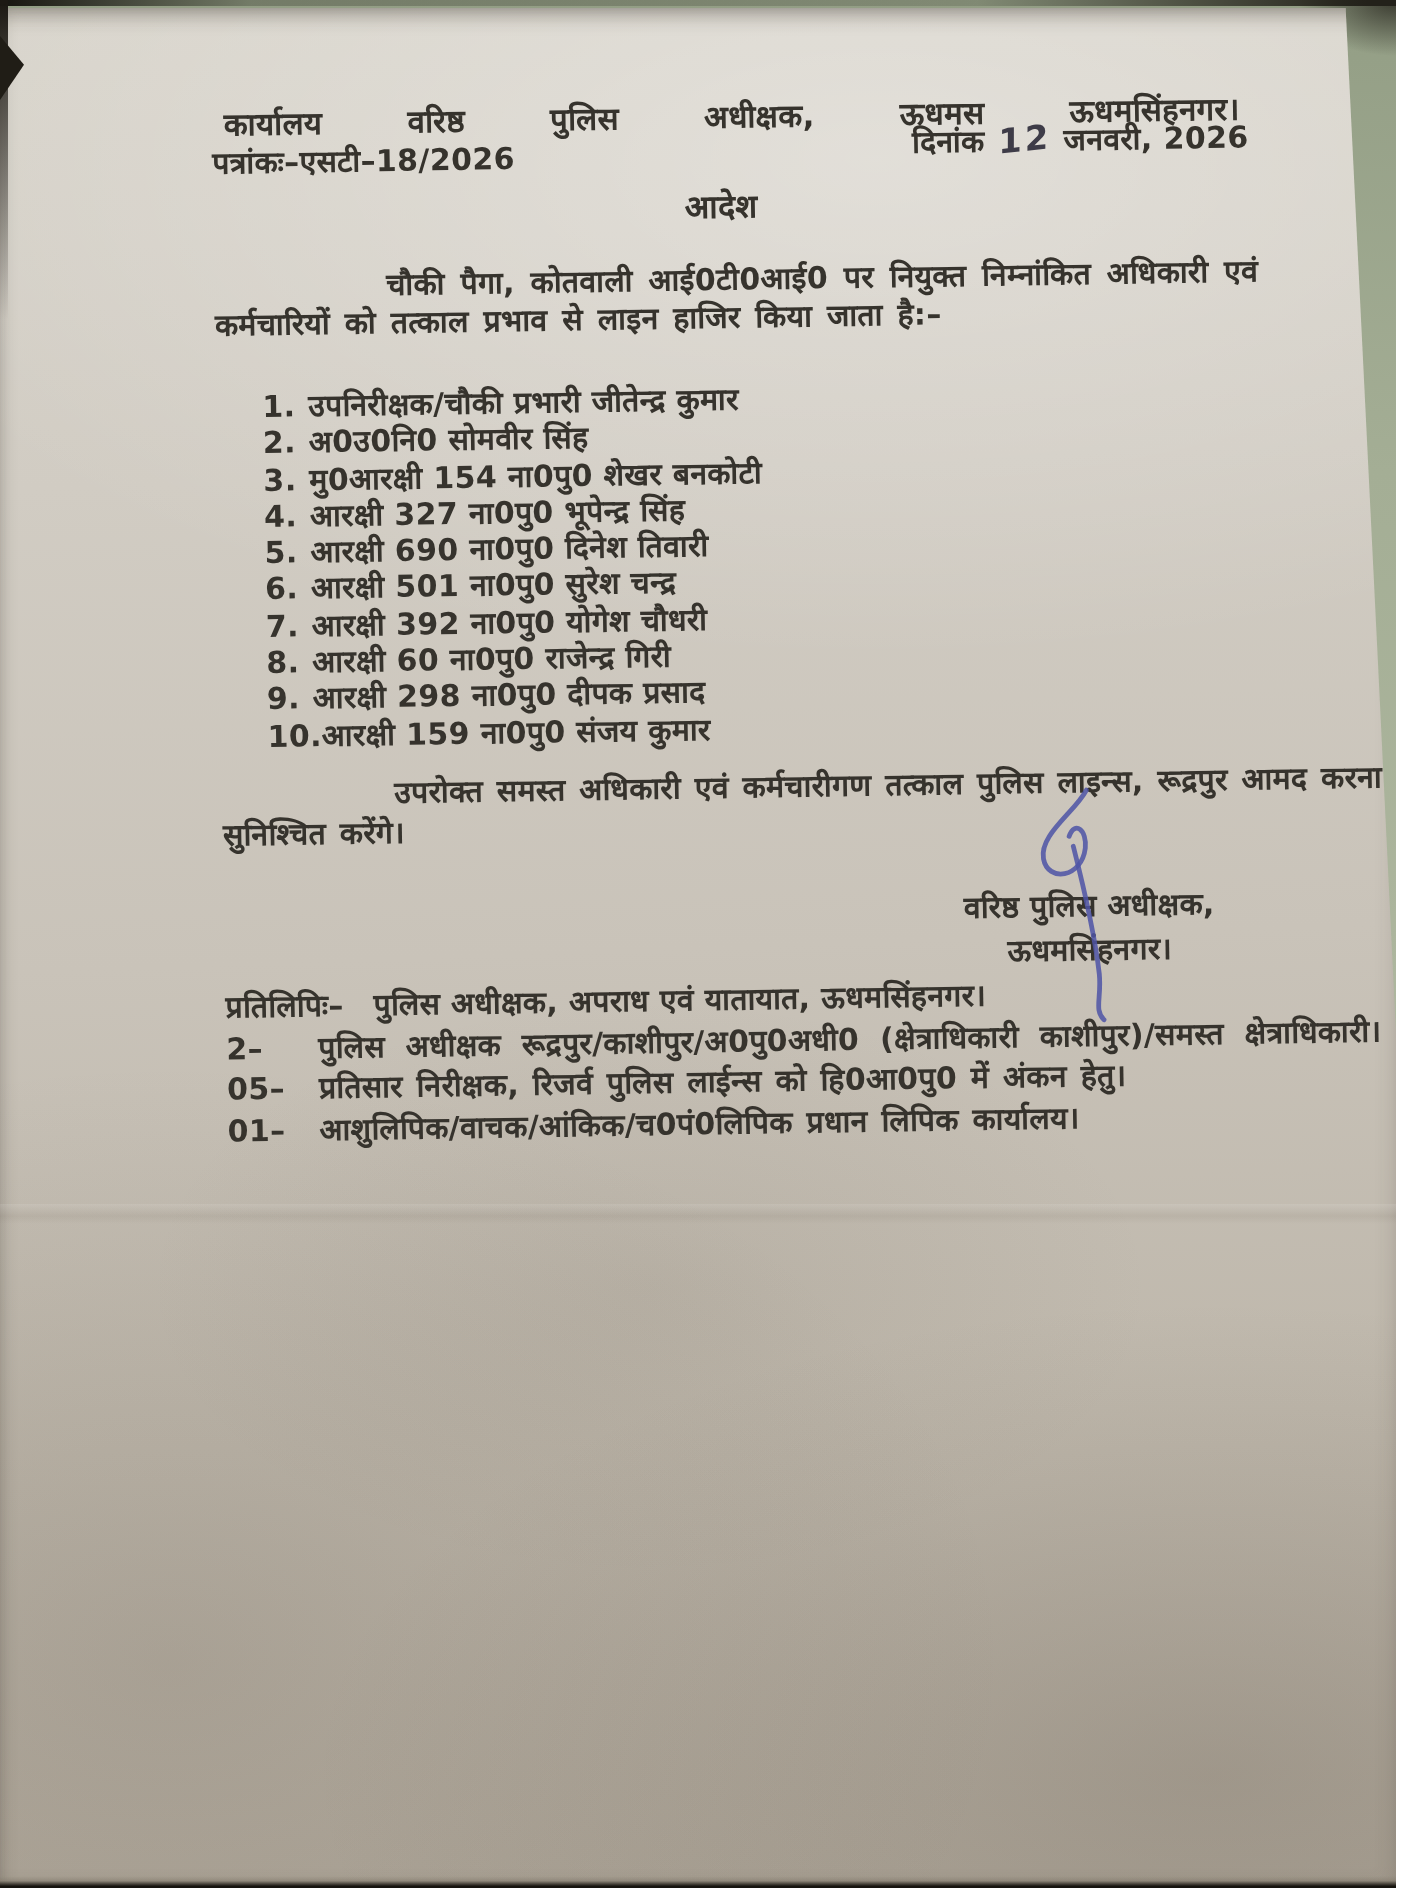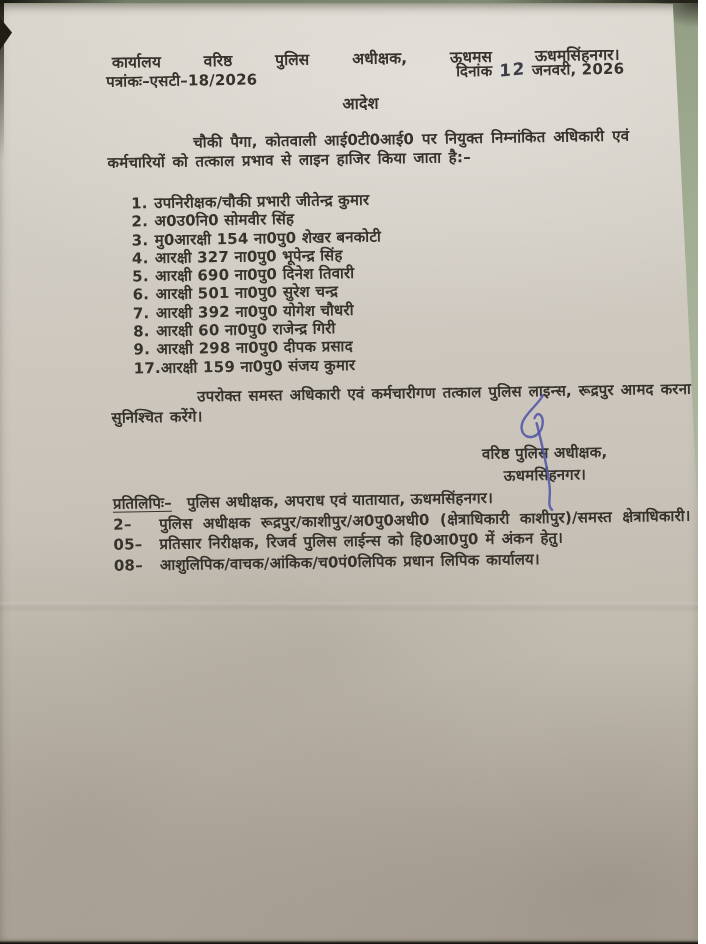--- a/index.html
+++ b/index.html
@@ -57,21 +57,21 @@
     font-weight:600;letter-spacing:1.5px;color:#3e3c48;margin:0 1px;}
   .doc-title{left:0;right:0;top:92px;text-align:center;font-weight:700;font-size:16px;padding-left:22px;}
   .para1{left:110px;top:131px;width:522px;text-indent:86px;line-height:19px;word-spacing:2px;text-align:justify;}
   .list{left:133px;top:191px;line-height:18.3px;}
   .list-row{display:flex;}
   .list-no{display:inline-block;min-width:23px;}
   .para2{left:110px;top:385px;width:588px;text-indent:86px;line-height:19.5px;word-spacing:1.5px;}
   .sig-block{left:440px;top:446px;width:205px;text-align:center;line-height:21.5px;font-weight:700;}
   .copies{left:110px;top:490px;width:586px;line-height:20.5px;}
   .copy-first{display:flex;}
-  .copy-label{font-weight:700;text-decoration:underline;text-underline-offset:3px;white-space:nowrap;}
+  .copy-label{font-weight:700;text-underline-offset:3px;white-space:nowrap;}
   .copy-first-text{margin-left:15px;}
   .copy-row{display:grid;grid-template-columns:46px auto;}
   .copy-text-wide{word-spacing:5px;}
   .copy-text{word-spacing:1.5px;}
   .signature-svg{position:absolute;left:503px;top:392px;width:72px;height:128px;z-index:4;}
 </style>
 </head>
 <body>
 
 <div class="scene">
@@ -133,21 +133,21 @@
       </div>
       <div class="list-row">
         <span class="list-no">8.</span>
         <span>आरक्षी 60 ना0पु0 राजेन्द्र गिरी</span>
       </div>
       <div class="list-row">
         <span class="list-no">9.</span>
         <span>आरक्षी 298 ना0पु0 दीपक प्रसाद</span>
       </div>
       <div class="list-row">
-        <span class="list-no">17.</span>
+        <span class="list-no">10.</span>
         <span>आरक्षी 159 ना0पु0 संजय कुमार</span>
       </div>
     </div>
 
     <div class="abs para2">उपरोक्त समस्त अधिकारी एवं कर्मचारीगण तत्काल पुलिस लाइन्स, रूद्रपुर आमद करना सुनिश्चित करेंगे।</div>
 
     <div class="abs sig-block">
       <div>वरिष्ठ पुलिस अधीक्षक,</div>
       <div>ऊधमसिंहनगर।</div>
     </div>
@@ -164,21 +164,21 @@
       </div>
       <div class="copy-row">
         <span>2–</span>
         <span class="copy-text-wide">पुलिस अधीक्षक रूद्रपुर/काशीपुर/अ0पु0अधी0 (क्षेत्राधिकारी काशीपुर)/समस्त क्षेत्राधिकारी।</span>
       </div>
       <div class="copy-row">
         <span>05–</span>
         <span class="copy-text">प्रतिसार निरीक्षक, रिजर्व पुलिस लाईन्स को हि0आ0पु0 में अंकन हेतु।</span>
       </div>
       <div class="copy-row">
-        <span>08–</span>
+        <span>01–</span>
         <span class="copy-text">आशुलिपिक/वाचक/आंकिक/च0पं0लिपिक प्रधान लिपिक कार्यालय।</span>
       </div>
     </div>
 
   </div>
 
   <div class="edge-top"></div>
   <div class="edge-bottom"></div>
   <div class="edge-left"></div>
   <div class="corner-tl"></div>

